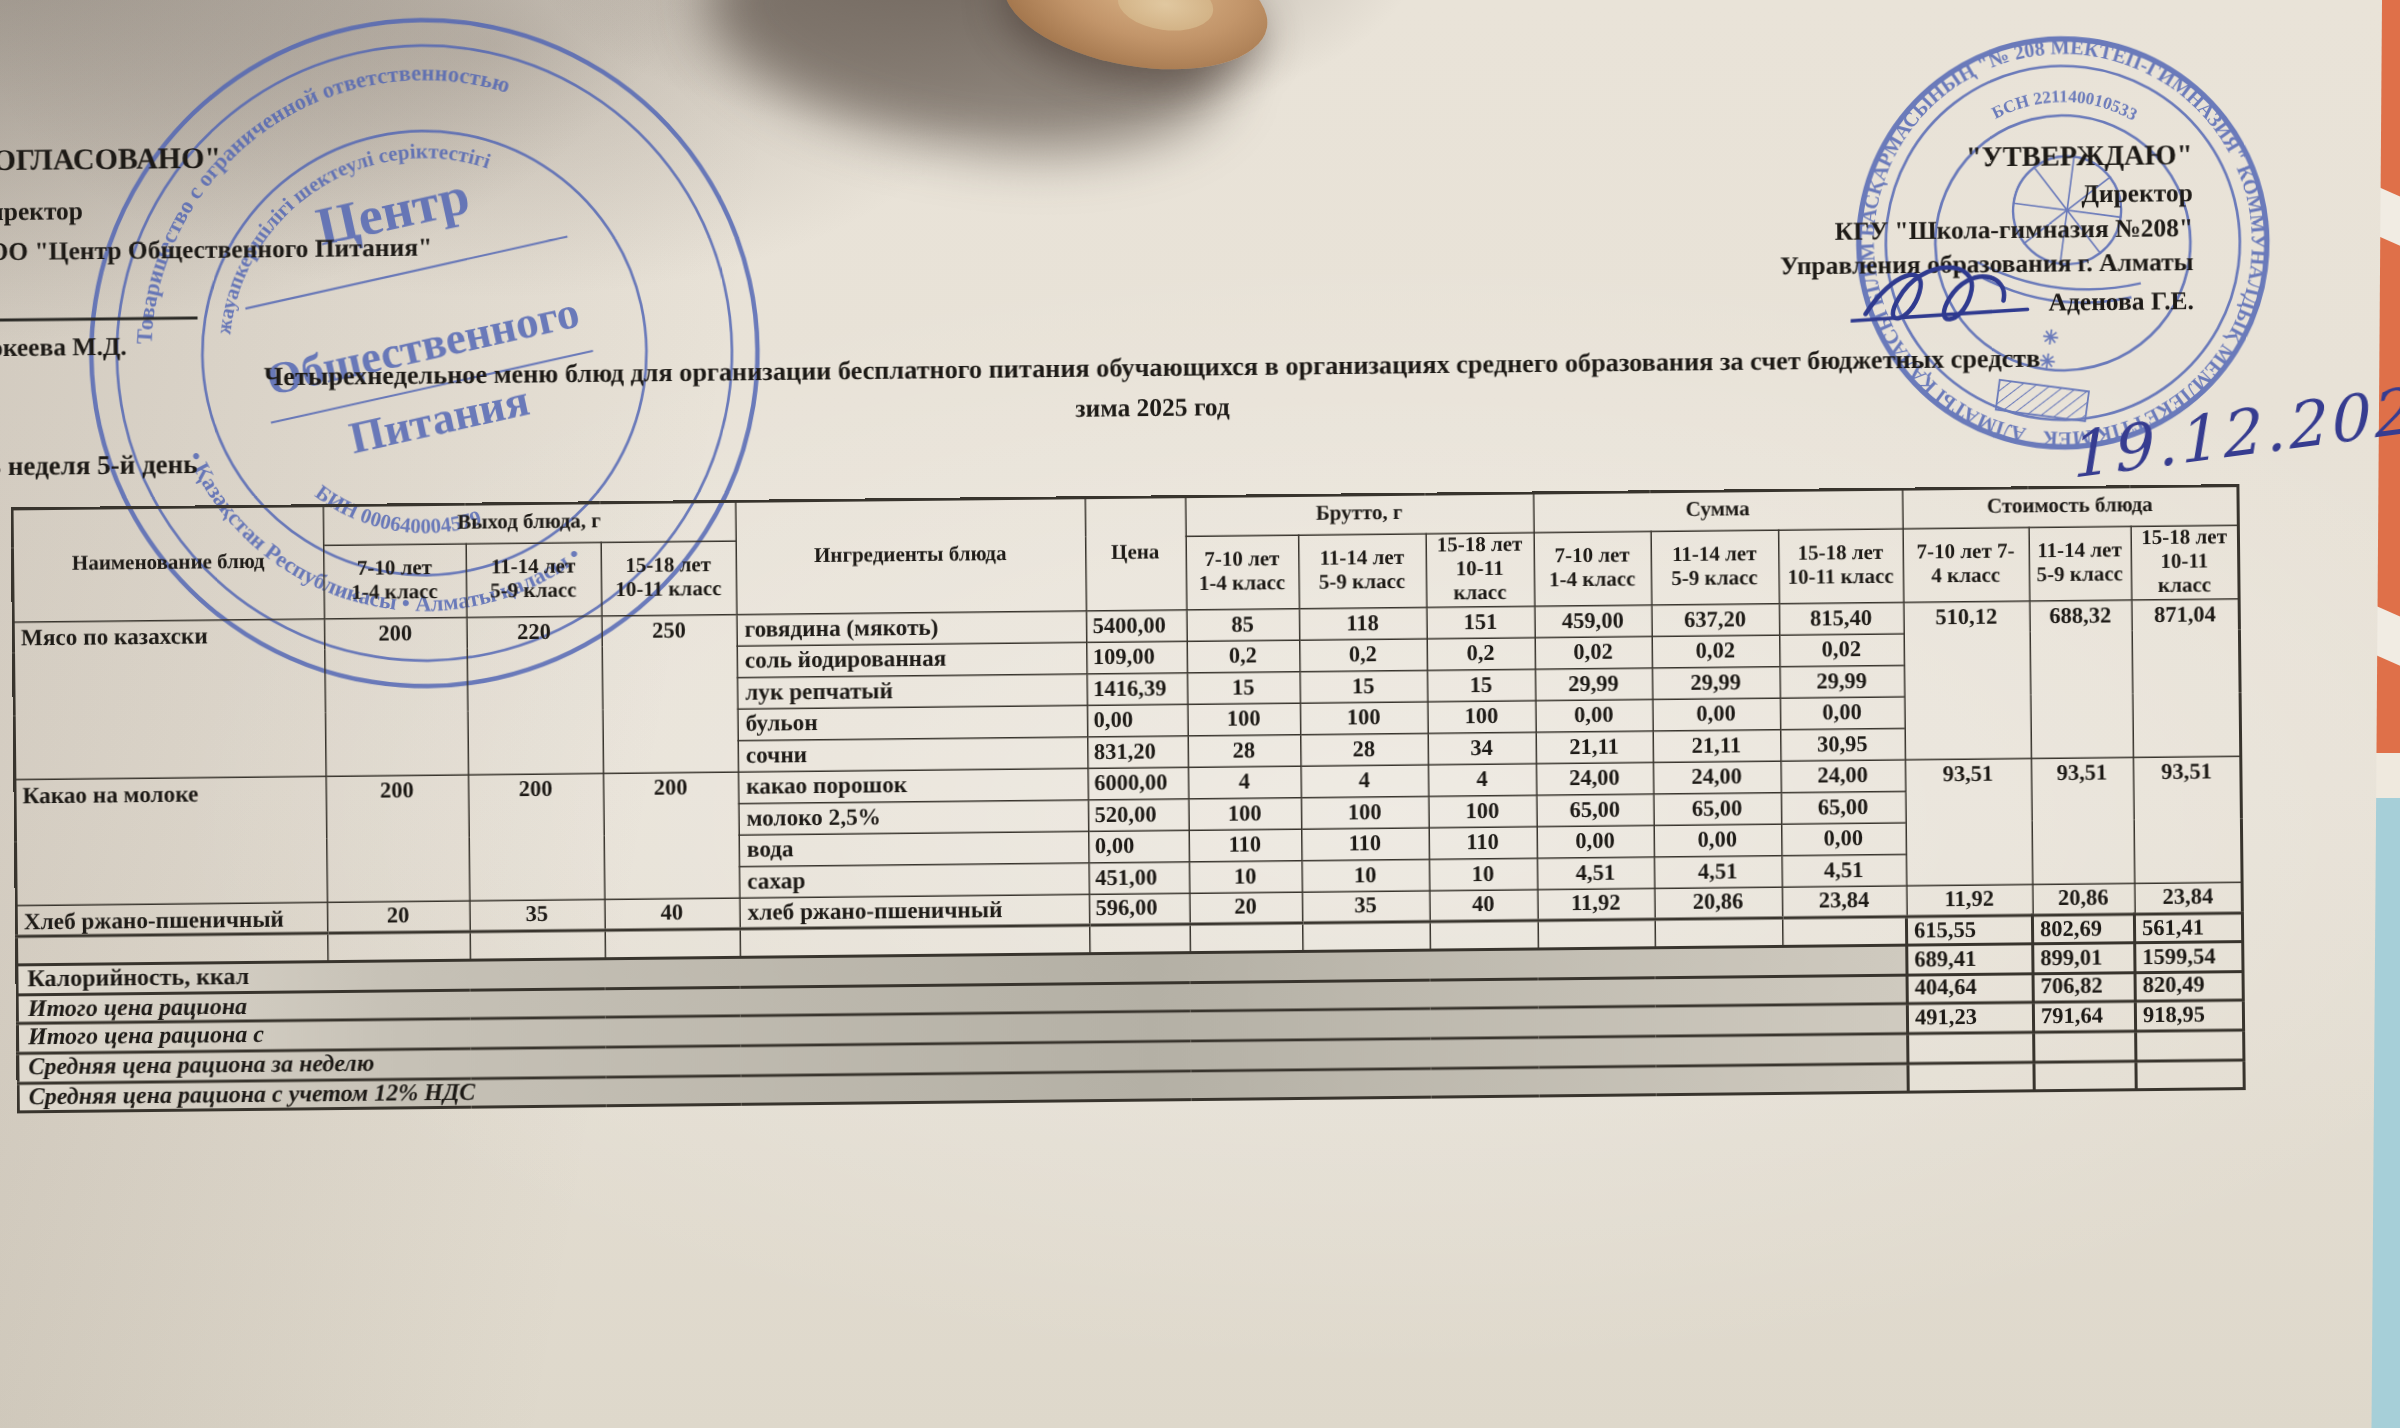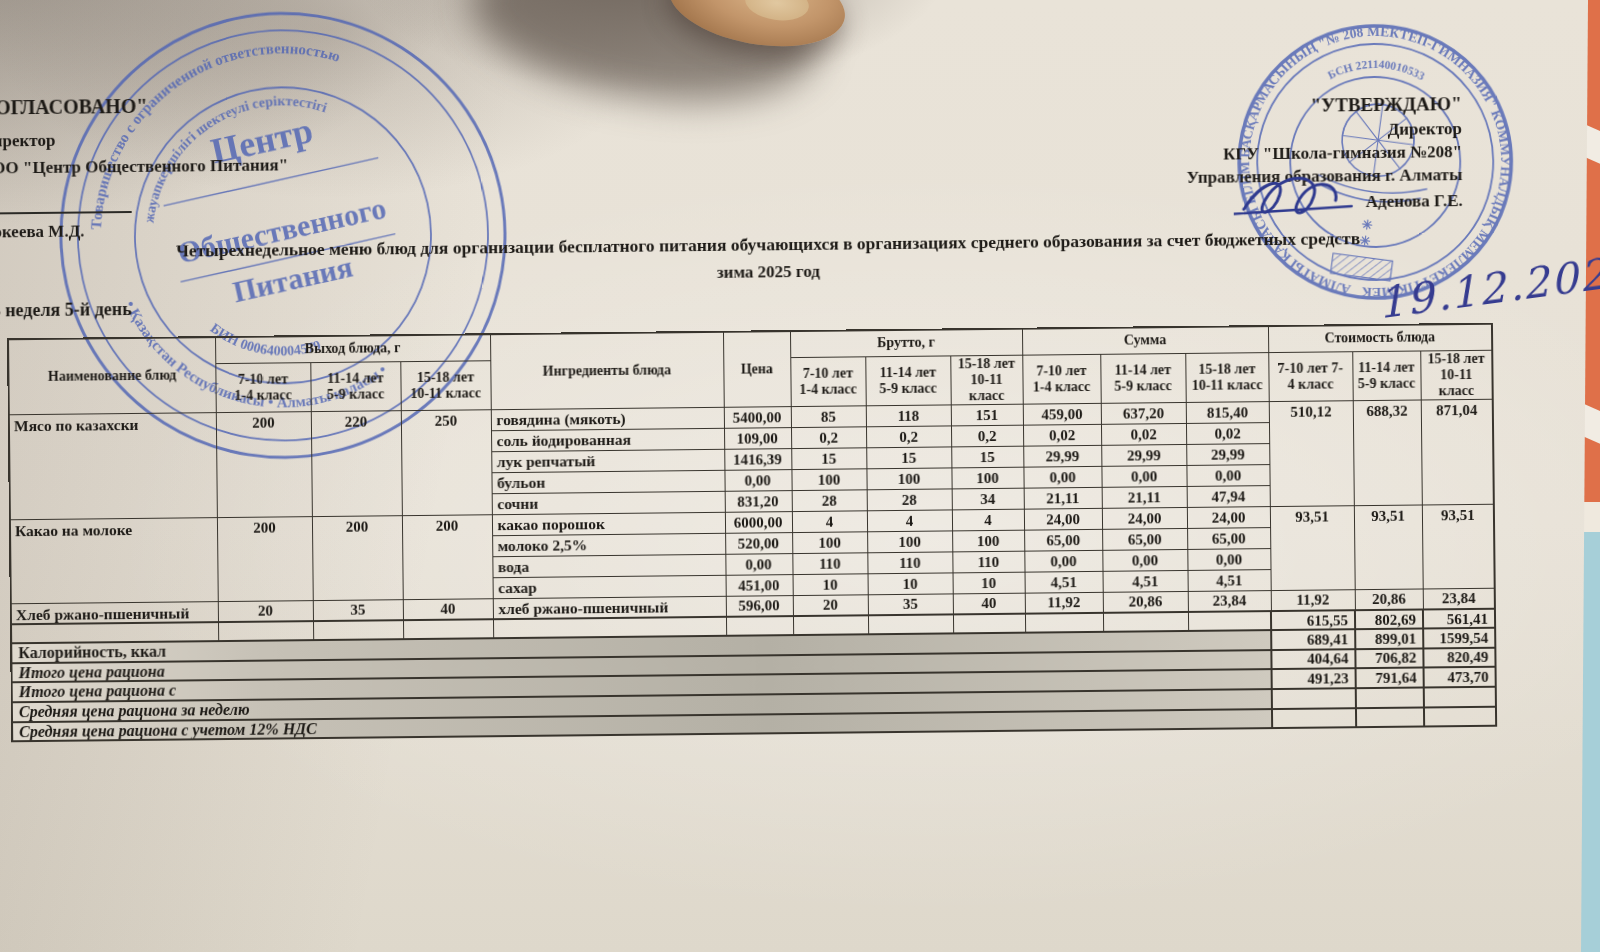--- a/index.html
+++ b/index.html
@@ -73,26 +73,26 @@
   #menu td{border:1.6px solid #38342d;padding:0 4px;font-size:15px;line-height:1.1;overflow:hidden;white-space:nowrap;}
   #menu{border:2.6px solid #38342d;}
   #menu .hdr{font-size:14px;text-align:center;vertical-align:middle;white-space:normal;line-height:1.15;}
   #menu .hr1{height:26px;}
   #menu .hr2{height:44px;}
   #menu tr.ing-row{height:21px;}
   #menu tr.sum-row{height:19px;}
   #menu td.dish{text-align:left;vertical-align:top;padding-top:2px;font-size:15.5px;}
   #menu td.out{text-align:center;vertical-align:top;padding-top:2px;}
   #menu td.ing{text-align:left;padding-left:5px;font-size:15.5px;}
-  #menu td.price{text-align:center;padding-right:5px;}
+  #menu td.price{text-align:left;padding-right:5px;}
   #menu td.num{text-align:center;}
   #menu td.cost{text-align:center;vertical-align:top;padding-top:2px;}
   #menu td.band{background:linear-gradient(90deg,#e0dacf 0%,#c6c1b6 20%,#b4b0a5 60%,#cfcabf 100%);
     text-align:left;padding-left:6px;font-size:16px;}
-  #menu td.val{text-align:right;padding-right:6px;border-width:2px;}
+  #menu td.val{padding-right:6px;border-width:2px;}
   #menu tr.sum-row td{border-top-width:2px;}
   #menu .it{font-style:italic;}
 </style>
 </head>
 <body>
 
 <div id="photo">
 
   <div id="strip-orange" class="bg-strip">
     <div class="stripe" style="top:128px"></div>
@@ -277,21 +277,21 @@
         <td class="num">0,00</td>
       </tr>
       <tr class="ing-row">
         <td class="ing">сочни</td>
         <td class="price">831,20</td>
         <td class="num">28</td>
         <td class="num">28</td>
         <td class="num">34</td>
         <td class="num">21,11</td>
         <td class="num">21,11</td>
-        <td class="num">47,94</td>
+        <td class="num">30,95</td>
       </tr>
 
       <tr class="ing-row">
         <td class="dish" rowspan="4">Какао на молоке</td>
         <td class="out" rowspan="4">200</td>
         <td class="out" rowspan="4">200</td>
         <td class="out" rowspan="4">200</td>
         <td class="ing">какао порошок</td>
         <td class="price">6000,00</td>
         <td class="num">4</td>
@@ -380,21 +380,21 @@
       <tr class="sum-row">
         <td class="band it" colspan="12">Итого цена рациона</td>
         <td class="val">404,64</td>
         <td class="val">706,82</td>
         <td class="val">820,49</td>
       </tr>
       <tr class="sum-row">
         <td class="band it" colspan="12">Итого цена рациона с</td>
         <td class="val">491,23</td>
         <td class="val">791,64</td>
-        <td class="val">473,70</td>
+        <td class="val">918,95</td>
       </tr>
       <tr class="sum-row">
         <td class="band it" colspan="12">Средняя цена рациона за неделю</td>
         <td class="val"></td>
         <td class="val"></td>
         <td class="val"></td>
       </tr>
       <tr class="sum-row">
         <td class="band it" colspan="12">Средняя цена рациона с учетом 12% НДС</td>
         <td class="val"></td>

